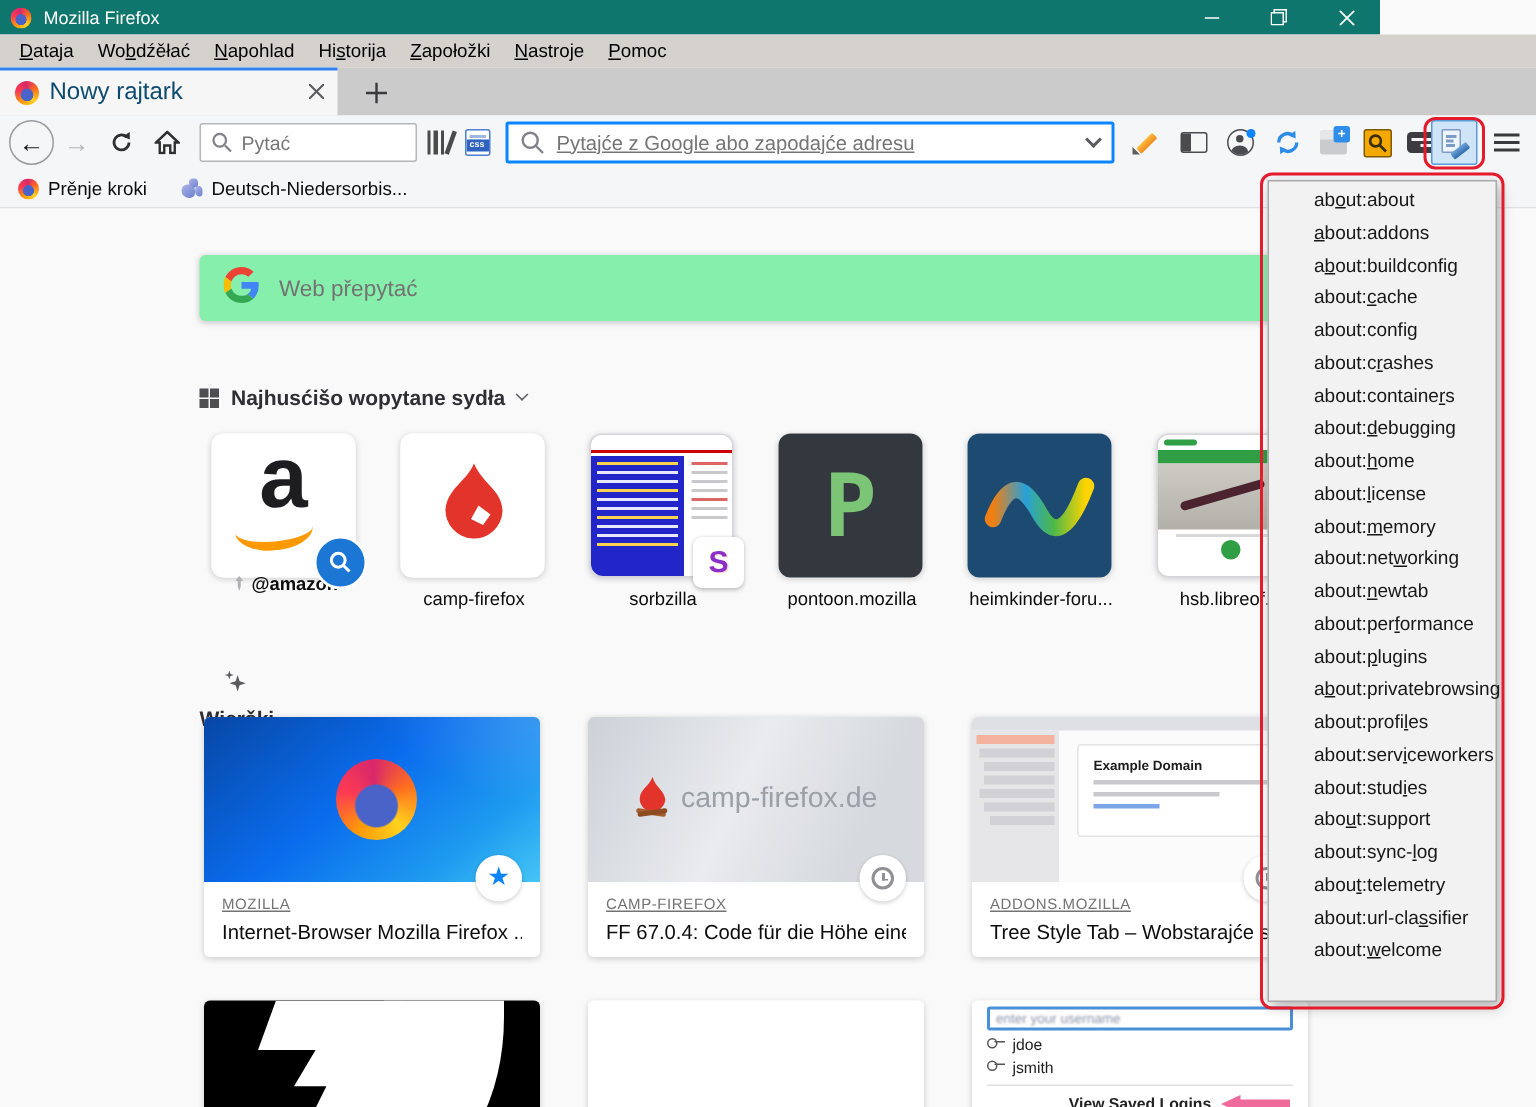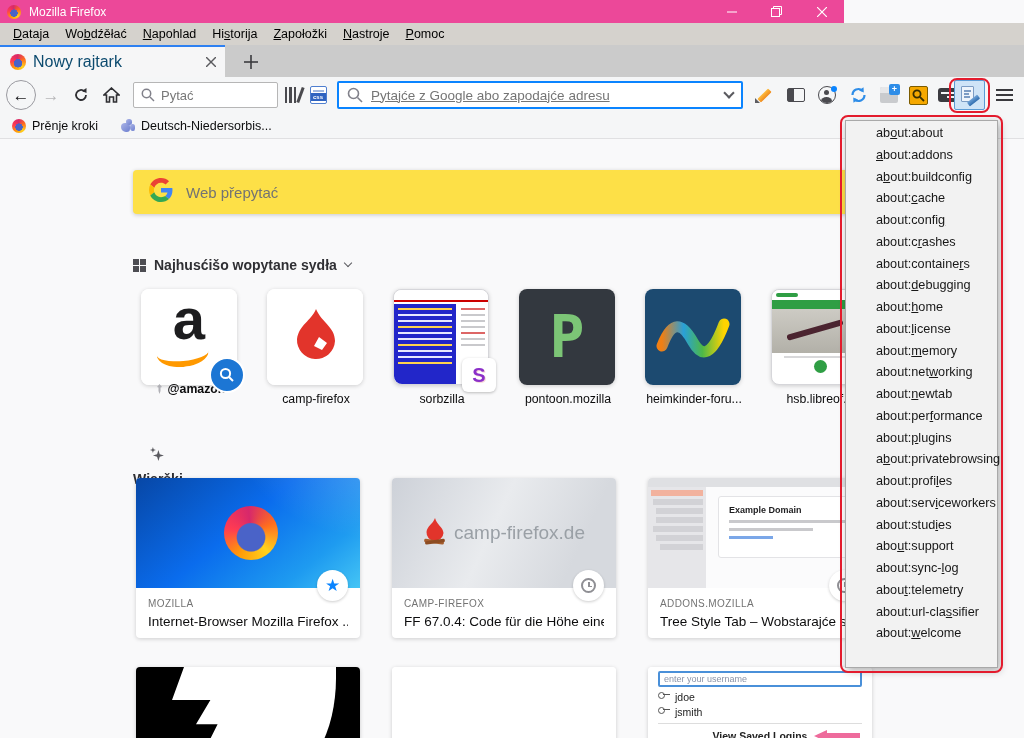--- a/index.html
+++ b/index.html
@@ -1,21 +1,21 @@
 <!DOCTYPE html>
 <html><head>
 <meta charset="utf-8">
 <style>
   * { margin:0; padding:0; box-sizing:border-box; }
   html,body { width:1024px; height:738px; overflow:hidden; }
   body { font-family:"Liberation Sans",sans-serif; background:#f9f9fa; }
   .window { position:relative; width:1024px; height:738px; overflow:hidden; background:#f9f9fa; }
 
   
-  .titlebar { position:absolute; left:0; top:0; width:844px; height:23px; background:#ec4899; display:flex; align-items:center; color:#fff; }
+  .titlebar { position:absolute; left:0; top:0; width:920px; height:23px; background:#0f766e; display:flex; align-items:center; color:#fff; }
   .titlebar .title { font-size:12px; margin-left:8px; }
   .fx { border-radius:50%; background:
         radial-gradient(circle at 50% 58%, #4a63c8 0 33%, rgba(0,0,0,0) 36%),
         conic-gradient(from 210deg, #ff9a07, #ff3b52, #d7286b, #ff6d1f, #ffd21d, #ff9a07); }
   .tb-fx { width:14px; height:14px; margin-left:7px; }
   .win-controls { margin-left:auto; display:flex; height:23px; }
   .win-btn { width:45px; height:23px; display:flex; align-items:center; justify-content:center; }
   .win-btn svg { display:block; }
 
   
@@ -79,21 +79,21 @@
   
   .bookbar { position:absolute; left:0; top:113px; width:1024px; height:26px; background:#f5f6f7; border-bottom:1px solid #e0e0e2; display:flex; align-items:center; }
   .bm-item { display:flex; align-items:center; gap:6px; margin-left:12px; }
   .bm-label { font-size:12.5px; color:#0c0c0d; }
   .bm-fx { width:14px; height:14px; }
   .paw { width:15px; height:14px; position:relative; }
   .paw i { position:absolute; border-radius:50% 50% 40% 60%; background:linear-gradient(140deg,#aab4e6,#6d7fd0); display:block; }
 
   
   .content { position:absolute; left:0; top:139px; width:1024px; height:599px; background:#f9f9fa; overflow:hidden; }
-  .nt-search { position:absolute; left:133px; top:31px; width:758px; height:44px; background:#fde047; border-radius:4px; box-shadow:0 1px 4px rgba(12,12,13,.2); display:flex; align-items:center; padding-left:16px; }
+  .nt-search { position:absolute; left:133px; top:31px; width:758px; height:44px; background:#86efac; border-radius:4px; box-shadow:0 1px 4px rgba(12,12,13,.2); display:flex; align-items:center; padding-left:16px; }
   .nt-search .ph { font-size:15px; color:#737373; margin-left:13px; }
   .sec-header { position:absolute; display:flex; align-items:center; gap:8px; }
   .sec-title { font-size:14px; font-weight:bold; color:#2f2f33; }
   .grid-ic { width:13px; height:13px; display:grid; grid-template-columns:6px 6px; grid-template-rows:6px 6px; gap:1px; }
   .grid-ic i { background:#4d4d52; display:block; }
   .tile { position:absolute; width:96px; height:96px; border-radius:8px; box-shadow:0 1px 4px rgba(12,12,13,.18); background:#fff; overflow:visible; }
   .tile .art { position:absolute; inset:0; border-radius:8px; overflow:hidden; }
   .tile-label { position:absolute; width:128px; text-align:center; font-size:12.3px; color:#0c0c0d; display:flex; align-items:center; justify-content:center; gap:4px; }
   .badge-blue { position:absolute; right:-8px; bottom:-8px; width:36px; height:36px; border-radius:50%; background:#1c76d4; border:2px solid #fff; display:flex; align-items:center; justify-content:center; z-index:2; }
   .s-badge { position:absolute; right:-8px; bottom:-8px; width:34px; height:34px; border-radius:6px; background:#fff; box-shadow:0 1px 3px rgba(0,0,0,.25); display:flex; align-items:center; justify-content:center; font-size:20px; font-weight:bold; color:#8b2fc9; text-shadow:1px 1px 0 #d6403a33; z-index:2; }
@@ -119,21 +119,21 @@
   .libre .pen { position:absolute; left:14px; top:18px; width:58px; height:6px; background:#4b2430; border-radius:3px; transform:rotate(-16deg); }
   .libre .btn { position:absolute; left:42px; top:70px; width:13px; height:13px; border-radius:50%; background:#2f9e44; }
   .libre .ln { position:absolute; left:12px; top:66px; width:72px; height:2px; background:#d8d8da; }
   .sparkle { width:16px; height:16px; position:relative; }
   .sparkle .s1 { position:absolute; left:3px; top:3px; width:11px; height:11px; background:#5a5a5f; clip-path:polygon(50% 0,62% 38%,100% 50%,62% 62%,50% 100%,38% 62%,0 50%,38% 38%); }
   .sparkle .s2 { position:absolute; left:0; top:0; width:6px; height:6px; background:#5a5a5f; clip-path:polygon(50% 0,62% 38%,100% 50%,62% 62%,50% 100%,38% 62%,0 50%,38% 38%); }
 
   .card { position:absolute; width:224px; height:160px; background:#fff; border-radius:4px; box-shadow:0 1px 4px rgba(12,12,13,.18); }
   .card .img { position:absolute; left:0; top:0; right:0; height:110px; border-radius:4px 4px 0 0; overflow:hidden; }
   .card .meta { position:absolute; left:0; top:110px; right:0; bottom:0; padding:10px 12px 0 12px; }
-  .card .src { font-size:10px; color:#737373; letter-spacing:.4px; }
+  .card .src { font-size:10px; color:#737373; letter-spacing:.4px;text-decoration:underline; }
   .card .ttl { font-size:13.5px; color:#0c0c0d; margin-top:5px; white-space:nowrap; overflow:hidden; }
   .card .badge { position:absolute; right:12px; top:92px; width:31px; height:31px; border-radius:50%; background:#fff; box-shadow:0 1px 3px rgba(0,0,0,.2); display:flex; align-items:center; justify-content:center; z-index:2; }
   .star { color:#0a84ff; font-size:17px; line-height:1; font-family:"DejaVu Sans",sans-serif; }
   .clock { width:15px; height:15px; border:2px solid #8f8f94; border-radius:50%; position:relative; }
   .clock::before { content:""; position:absolute; left:5px; top:2px; width:1.8px; height:5px; background:#8f8f94; }
   .clock::after { content:""; position:absolute; left:5px; top:5.5px; width:4px; height:1.8px; background:#8f8f94; }
   .img-fx1 { background:linear-gradient(140deg,#0747a6 0%,#0a6ced 45%,#1e9bf0 78%,#45c5f5 100%); position:relative; }
   .img-fx1::before { content:""; position:absolute; right:-30px; top:-40px; width:180px; height:120px; background:radial-gradient(ellipse at top right, rgba(255,255,255,.28), transparent 60%); }
   .img-fx1 .fx { position:absolute; left:88px; top:28px; width:54px; height:54px; }
   .img-camp { background:linear-gradient(115deg,#cdd1d8 0%,#e9ebee 45%,#d6d9de 80%); display:flex; align-items:center; justify-content:center; gap:7px; }

